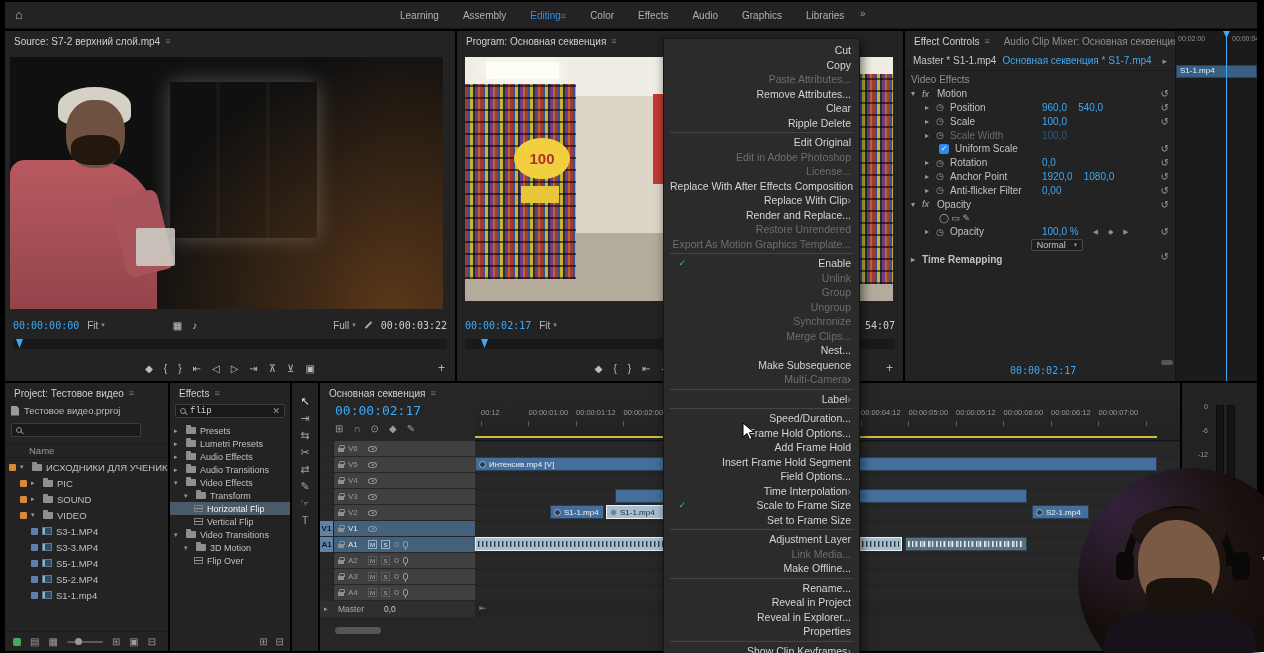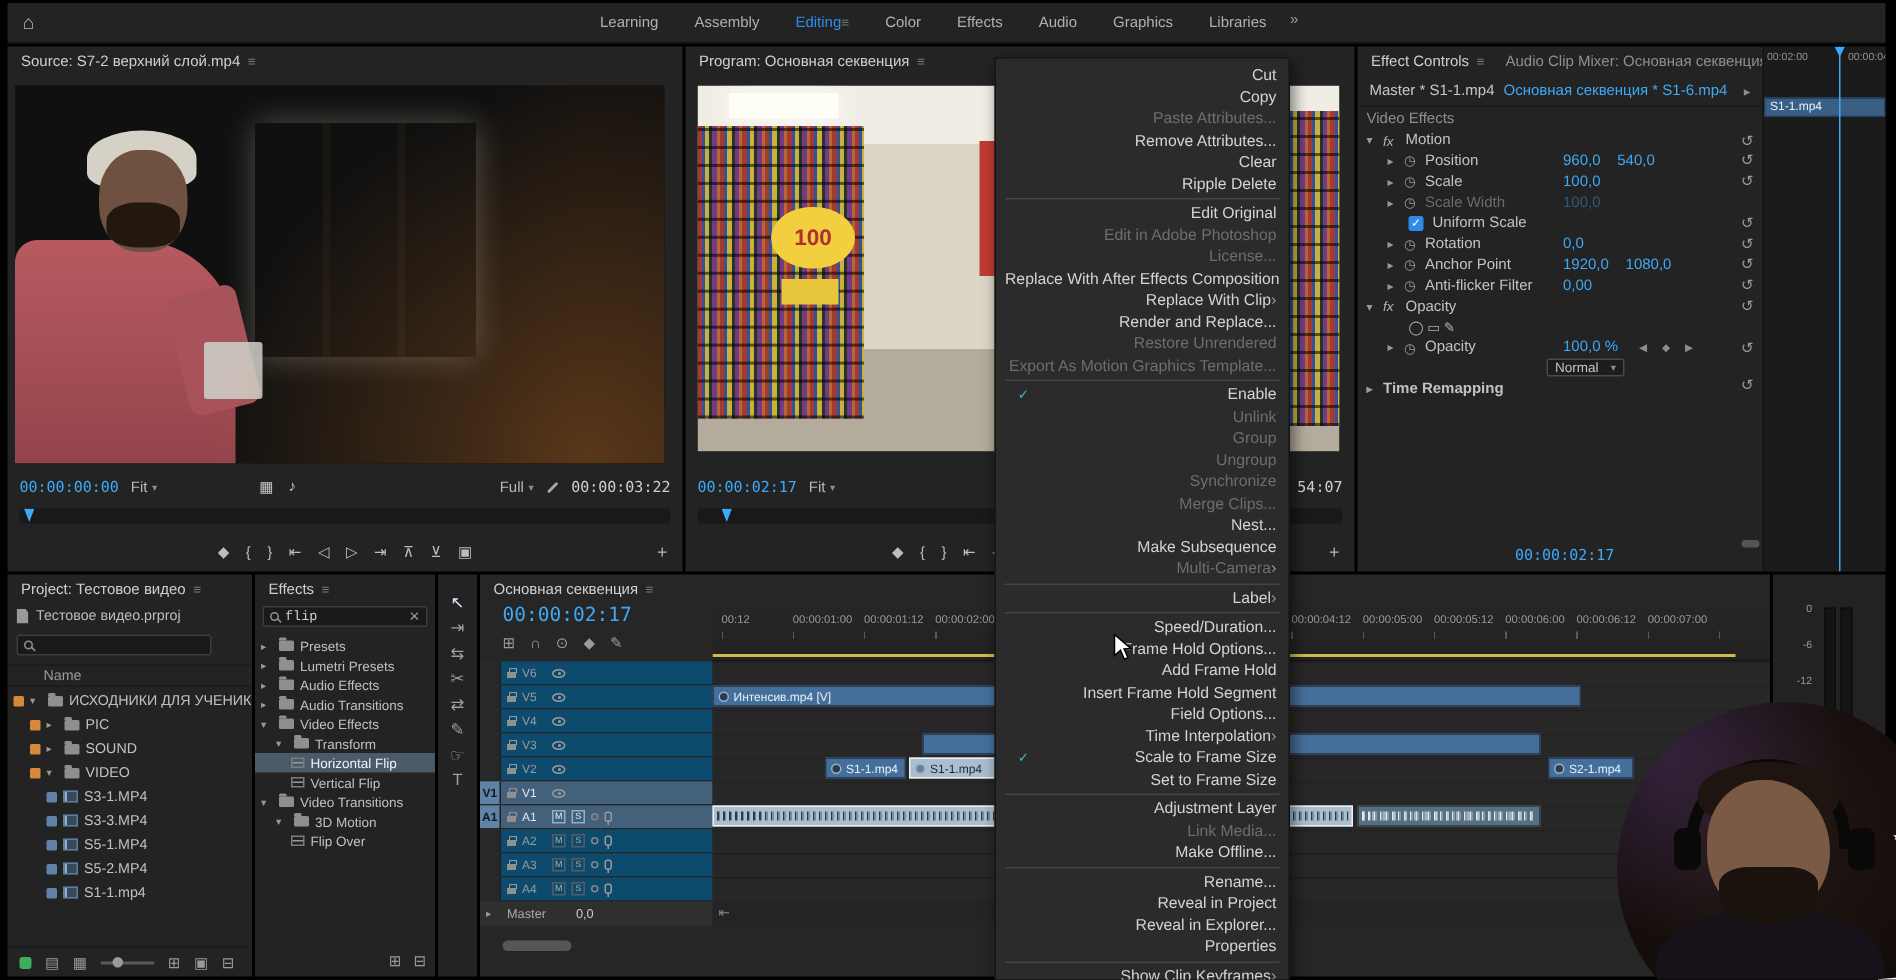--- a/index.html
+++ b/index.html
@@ -176,21 +176,21 @@
   #tl-tc { position:absolute; left:15px; top:20px; font-size:13px; }
   #tl-toolbar { position:absolute; left:15px; top:40px; display:flex; gap:10px; align-items:center; color:#9a9a9a; font-size:10px; }
   #tl-ruler { position:absolute; left:155px; right:0; top:18px; height:40px; border-bottom:1px solid #141414;
      background:linear-gradient(#262626,#222); overflow:hidden; }
   #tl-ruler .labels { position:absolute; left:6px; top:7px; display:flex; }
   #tl-ruler .labels span { width:47.5px; flex:none; font-size:7.5px; color:#9a9a9a; white-space:nowrap; }
   #tl-ruler .ticks { position:absolute; left:6px; right:0; bottom:14px; height:5px;
      background:repeating-linear-gradient(90deg,#5a5a5a 0 1px,transparent 1px 47.5px); }
   #tl-render { position:absolute; left:0; right:23px; bottom:2px; height:2px; background:#d2bc49; }
   #tl-heads { position:absolute; left:0; top:58px; width:155px; }
-  .trk { height:16px; display:flex; align-items:center; background:#0c4a6e; border-bottom:1px solid #262626; font-size:8px; color:#9b9b9b; }
+  .trk { height:16px; display:flex; align-items:center; background:#404040; border-bottom:1px solid #262626; font-size:8px; color:#9b9b9b; }
   .trk.active { background:#44617c; color:#dfe9f2; }
   .trk .srcc { width:14px; align-self:stretch; display:flex; align-items:center; justify-content:center;
      background:#282828; border-right:1px solid #1f1f1f; color:#777; }
   .trk.active .srcc { background:#5e83a4; color:#0f1b26; font-weight:bold; }
   .lockc { width:14px; display:flex; justify-content:center; }
   .lk { width:6px; height:4px; background:#909090; position:relative; margin-top:3px; }
   .lk::before { content:""; position:absolute; top:-3px; left:1px; width:4px; height:3px;
      border:1px solid #909090; border-bottom:none; border-radius:2px 2px 0 0; }
   .tname { width:18px; }
   .toggles { display:flex; align-items:center; gap:4px; margin-left:2px; }
@@ -397,21 +397,21 @@
   <div id="ec-main">
     <div class="ptabs">
       <span class="ptab active">
           <span>Effect Controls</span>
           <span class="hamb">≡</span>
         </span>
       <span class="ptab">Audio Clip Mixer: Основная секвенция</span>
     </div>
     <div id="ec-head2">
       <span>Master * S1-1.mp4</span>
-      <span class="seq">Основная секвенция * S1-6.mp4</span>
+      <span class="seq">Основная секвенция * S1-7.mp4</span>
       <span class="rarr">▸</span>
     </div>
     <div id="ec-rows">
 
         <div class="ec-row r-section">
 
           <span class="ec-label">Video Effects</span>
 
         </div>
 
@@ -930,21 +930,21 @@
       </div>
   </div>
   <div id="tl-master">
     <span class="twirl"></span>
     <span>Master</span>
     <span class="mval">0,0</span>
   </div>
   <div id="tl-lanes">
     <div>
 
-        <div class="tclip" style="left: 0px; width: 579px; top: 16px;">
+        <div class="tclip" style="left: 0px; width: 682px; top: 16px;">
           <span class="fxb"></span>
           <span>Интенсив.mp4 [V]</span>
 
         </div>
 
         <div class="tclip" style="left: 140px; width: 412px; top: 48px;">
 
           <span></span>
 
         </div>

